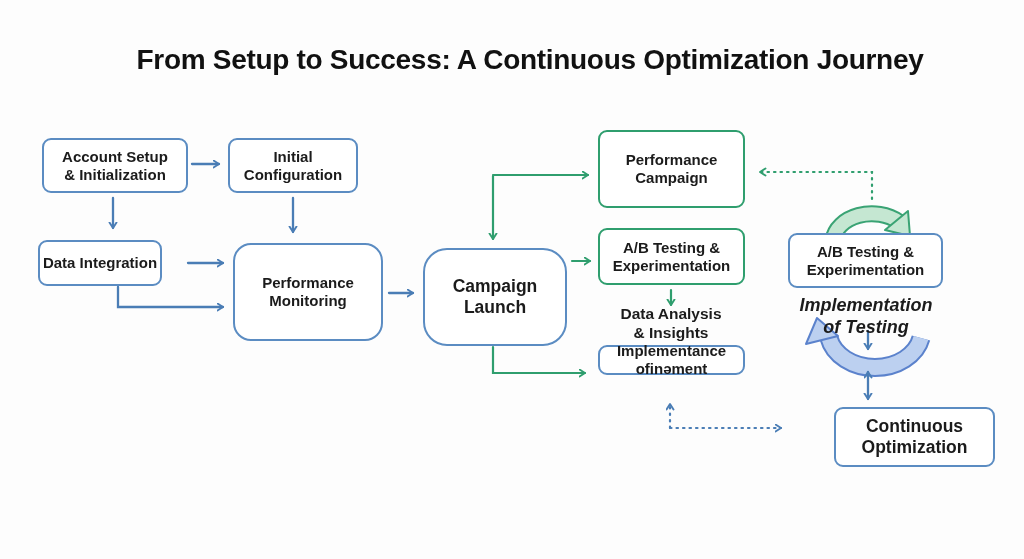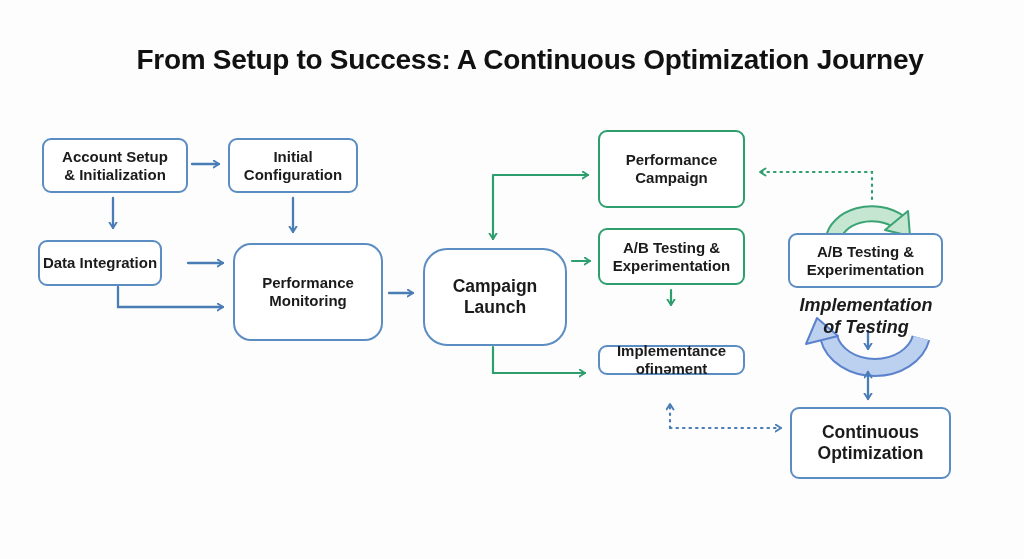--- a/index.html
+++ b/index.html
@@ -113,34 +113,38 @@
   <div class="node green" style="left:598px;top:130px;width:147px;height:78px">
     <span>Performance</span>
     <span>Campaign</span>
   </div>
 
   <div class="node green" style="left:598px;top:228px;width:147px;height:57px">
     <span>A/B Testing &amp;</span>
     <span>Experimentation</span>
   </div>
 
+  <div class="flabel" style="left:600px;top:304px;width:142px;height:40px">
+    <span>Data Analysis</span>
+    <span>&amp; Insights</span>
+  </div>
 
   <div class="node" style="left:598px;top:345px;width:147px;height:30px">
     <span>Implementance</span>
     <span>ofinəment</span>
   </div>
 
   <div class="node" style="left:788px;top:233px;width:155px;height:55px">
     <span>A/B Testing &amp;</span>
     <span>Experimentation</span>
   </div>
 
   <div class="flabel big" style="left:790px;top:296px;width:152px;height:42px">
     <span>Implementation</span>
     <span>of Testing</span>
   </div>
 
-  <div class="node big" style="left:790px;top:407px;width:161px;height:72px">
+  <div class="node big" style="left:834px;top:407px;width:161px;height:60px">
     <span>Continuous</span>
     <span>Optimization</span>
   </div>
 
 </div>
 
 </body></html>

